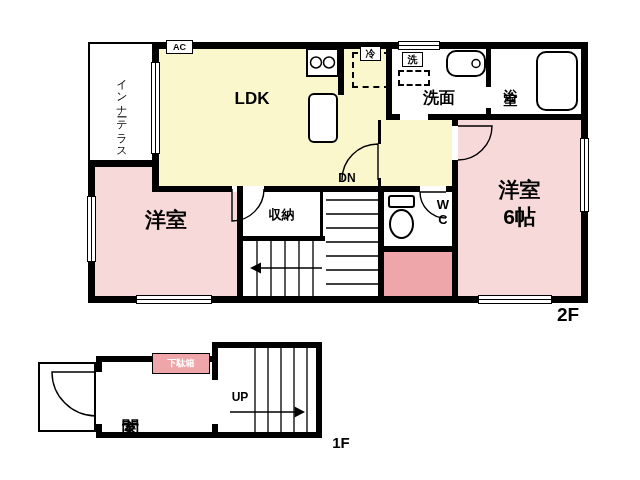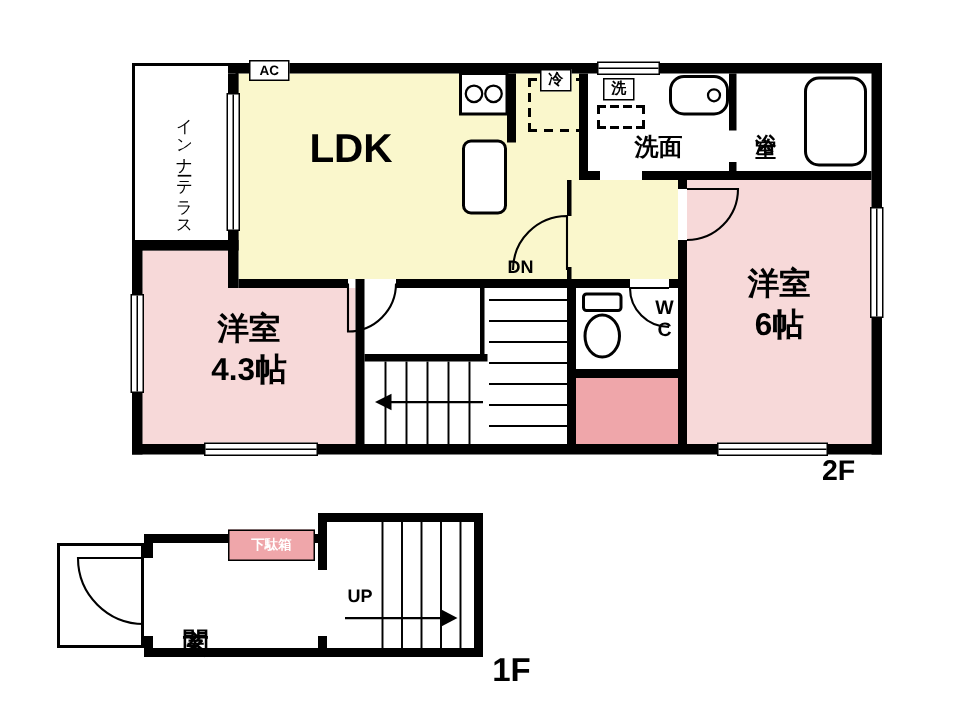--- a/index.html
+++ b/index.html
@@ -70,53 +70,53 @@
 
   <div class="icon" style="left:352px;top:52px;width:38px;height:36px;border:2px dashed #000"></div>
   <div class="icon" style="left:398px;top:70px;width:32px;height:16px;border:2px dashed #000"></div>
   <div class="icon" style="left:536px;top:51px;width:42px;height:60px;border:2px solid #000;border-radius:10px;background:#fff"></div>
 
   <div class="tag" style="left:166px;top:40px;width:27px;height:14px;font-size:9px;line-height:12px">AC</div>
   <div class="tag" style="left:360px;top:46px;width:21px;height:15px;font-size:10px;line-height:13px">冷</div>
   <div class="tag" style="left:402px;top:52px;width:21px;height:15px;font-size:10px;line-height:13px">洗</div>
 
   <div class="label vtext" style="left:114px;top:54px;height:116px;font-size:11px;font-weight:normal;letter-spacing:1px">インナーテラス</div>
-  <div class="label" style="left:154px;top:86px;width:160px;font-size:27px;line-height:26px">
+  <div class="label" style="left:172px;top:86px;width:160px;font-size:17px;line-height:26px">
     <span>LDK</span>
   </div>
   <div class="label" style="left:95px;top:206px;width:142px;font-size:21px;line-height:27px">
     <span>洋室</span>
-    <span>4.3帖</span>
   </div>
   <div class="label" style="left:458px;top:176px;width:123px;font-size:21px;line-height:27px">
     <span>洋室</span>
     <span>6帖</span>
   </div>
+  <div class="label" style="left:243px;top:206px;width:77px;font-size:13px">収納</div>
   <div class="label" style="left:392px;top:88px;width:94px;font-size:16px">洗面</div>
   <div class="label vtext" style="left:502px;top:56px;height:48px;font-size:14px;letter-spacing:2px">浴室</div>
   <div class="label pre" style="left:433px;top:197px;width:20px;font-size:13px;line-height:15px">W
 C</div>
   <div class="label" style="left:330px;top:171px;width:34px;font-size:12px">DN</div>
-  <div class="label" style="left:548px;top:304px;width:40px;font-size:19px;text-align:left">2F</div>
+  <div class="label" style="left:548px;top:304px;width:40px;font-size:19px;text-align:center">2F</div>
 
   <div class="icon" style="left:38px;top:362px;width:58px;height:70px;border:2px solid #000;background:#fff;z-index:1"></div>
   <div class="wall" style="left:96px;top:356px;width:122px;height:6px"></div>
   <div class="wall" style="left:96px;top:356px;width:6px;height:16px"></div>
   <div class="wall" style="left:96px;top:424px;width:6px;height:14px"></div>
   <div class="wall" style="left:96px;top:432px;width:122px;height:6px"></div>
   <div class="wall" style="left:212px;top:342px;width:110px;height:6px"></div>
   <div class="wall" style="left:212px;top:342px;width:6px;height:38px"></div>
   <div class="wall" style="left:212px;top:424px;width:6px;height:14px"></div>
   <div class="wall" style="left:316px;top:342px;width:6px;height:96px"></div>
   <div class="wall" style="left:212px;top:432px;width:110px;height:6px"></div>
 
   <div class="label vtext" style="left:119px;top:378px;height:56px;font-size:17px">玄関</div>
   <div class="tag closet-bg" style="left:152px;top:353px;width:58px;height:21px;font-size:9px;line-height:18px;color:#fff;border:1.5px solid #000;background:var(--closet_pink,#EFA6AA)">下駄箱</div>
   <div class="label" style="left:226px;top:390px;width:28px;font-size:12px">UP</div>
-  <div class="label" style="left:322px;top:434px;width:38px;font-size:22px">1F</div>
+  <div class="label" style="left:322px;top:434px;width:38px;font-size:15px">1F</div>
 
   <svg class="overlay" width="640" height="480" viewBox="0 0 640 480">
     <g>
       <rect x="307" y="49" width="31" height="27" fill="#fff" stroke="#000" stroke-width="2"></rect>
       <circle cx="316" cy="62.5" r="5.5" fill="none" stroke="#000" stroke-width="1.5"></circle>
       <circle cx="329" cy="62.5" r="5.5" fill="none" stroke="#000" stroke-width="1.5"></circle>
     </g>
     <g>
       <rect x="309" y="94" width="28" height="48" rx="5" fill="#fff" stroke="#000" stroke-width="2"></rect>
     </g>

